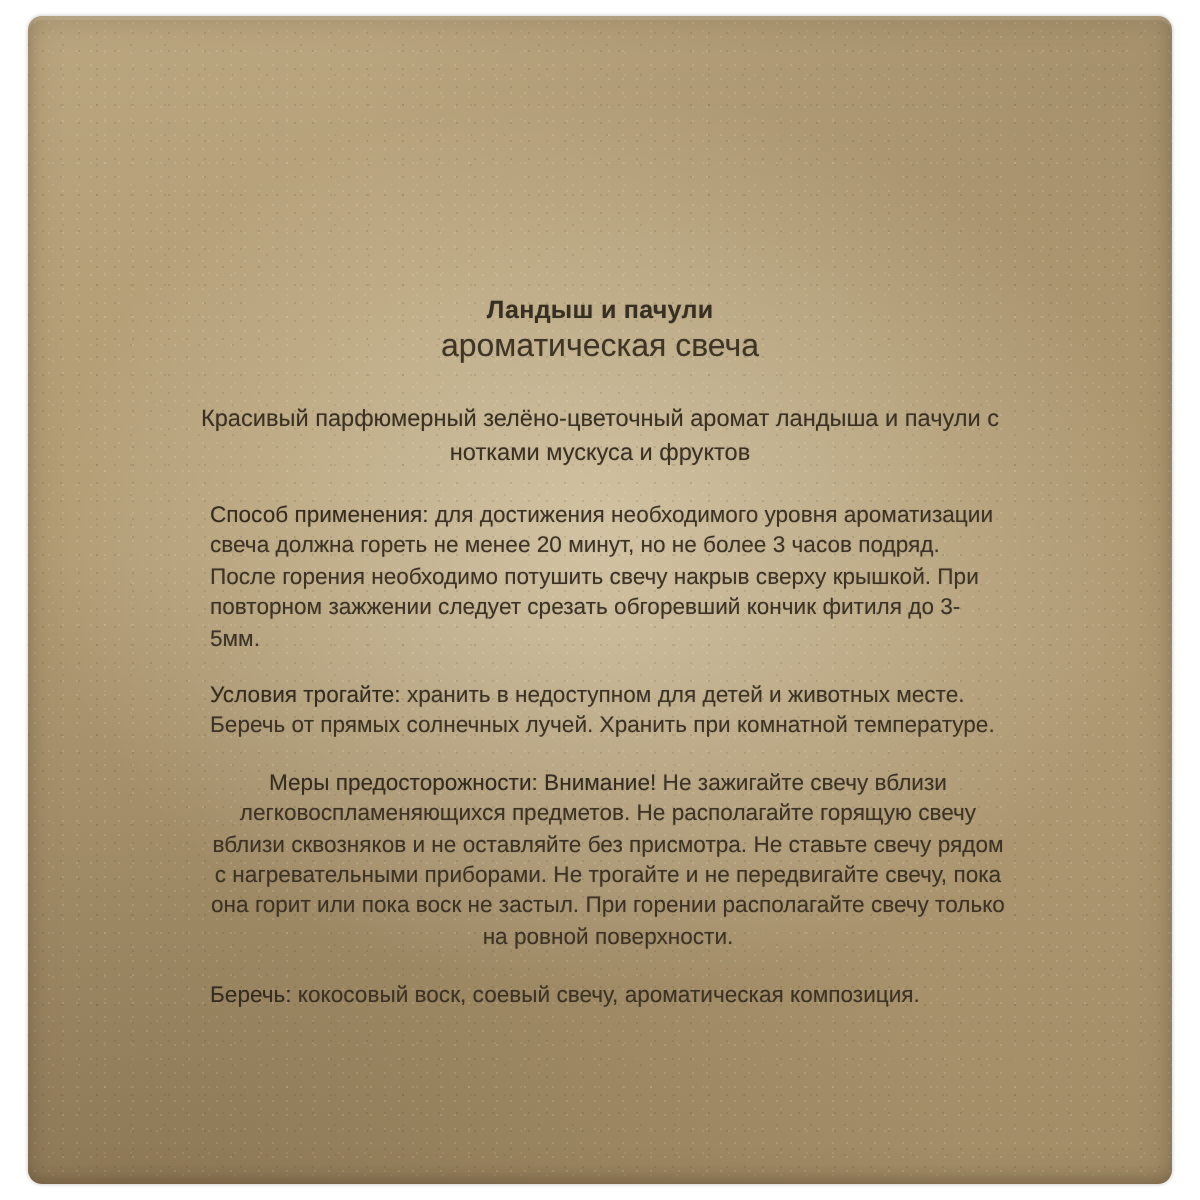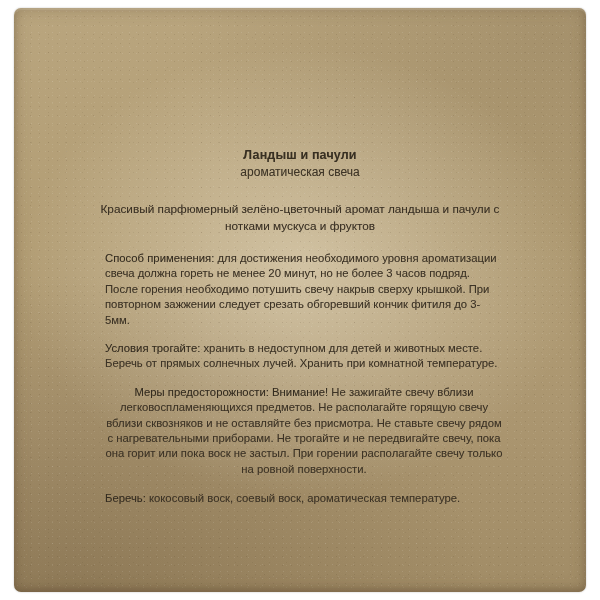--- a/index.html
+++ b/index.html
@@ -77,21 +77,21 @@
     text-align: center;
     margin-top: 24px;
   }
   .product-name {
     font-size: 12.5px;
     font-weight: bold;
     letter-spacing: 0.15px;
     color: #372f22;
   }
   .product-sub {
-    font-size: 12px;
+    font-size: 16px;
     margin-top: 3px;
     color: #3e3527;
   }
 
   .lede {
     position: absolute;
     left: 50%;
     transform: translateX(-50%);
     top: 193px;
     width: 400px;
@@ -146,18 +146,18 @@
 
       <p class="para storage">
         <b>Условия трогайте:</b><span> хранить в недоступном для детей и животных месте. Беречь от прямых солнечных лучей. Хранить при комнатной температуре.</span>
       </p>
 
       <p class="para caution">
         <b>Меры предосторожности: Внимание!</b><span> Не зажигайте свечу вблизи легковоспламеняющихся предметов. Не располагайте горящую свечу вблизи сквозняков и не оставляйте без присмотра. Не ставьте свечу рядом с нагревательными приборами. Не трогайте и не передвигайте свечу, пока она горит или пока воск не застыл. При горении располагайте свечу только на ровной поверхности.</span>
       </p>
 
       <p class="para composition">
-        <b>Беречь:</b><span> кокосовый воск, соевый воск, ароматическая температуре.</span>
+        <b>Беречь:</b><span> кокосовый воск, соевый свечу, ароматическая композиция.</span>
       </p>
 
     </div>
   </div>
 </div>
 
 </body></html>

